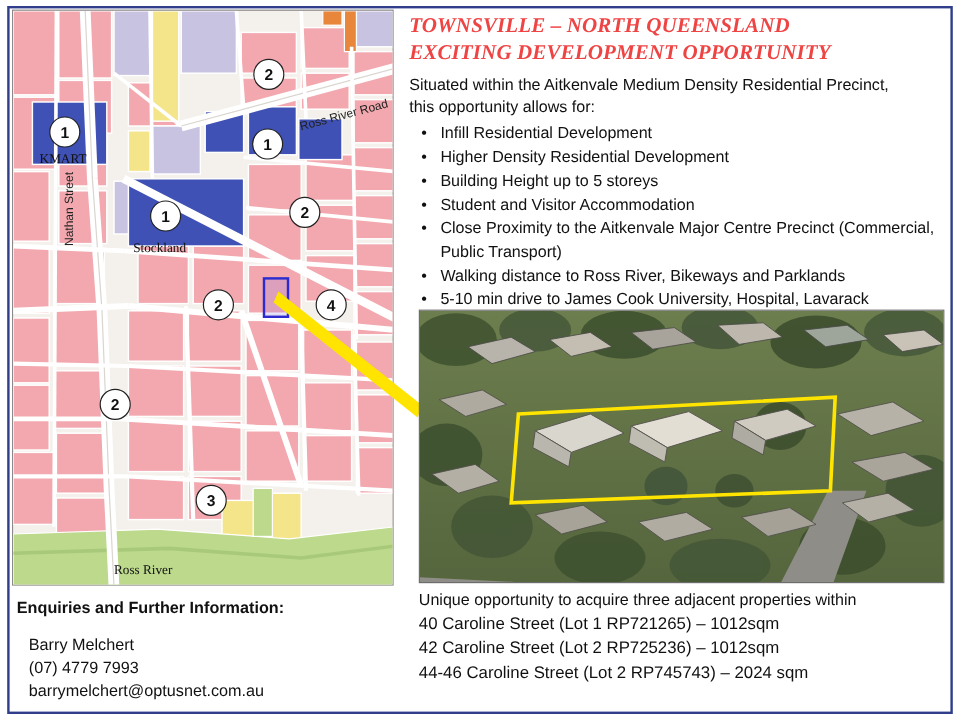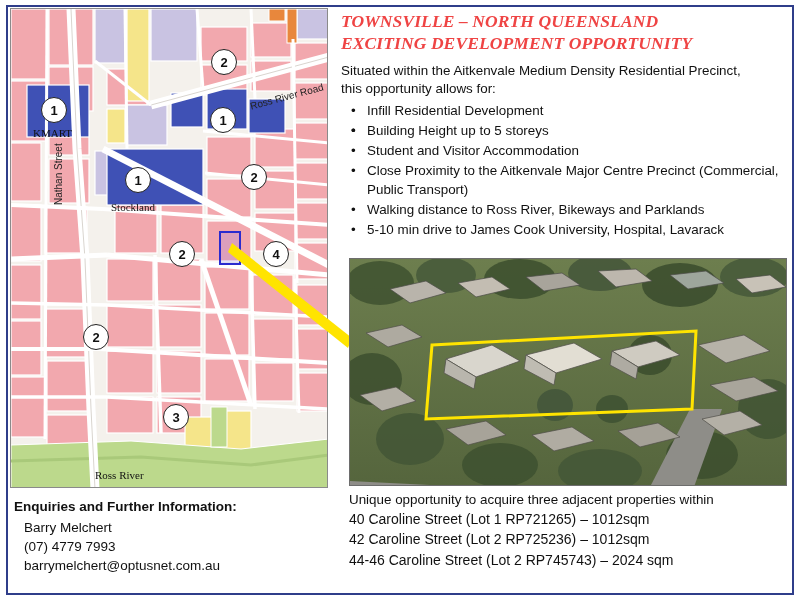--- a/index.html
+++ b/index.html
@@ -79,21 +79,21 @@
 
   
   .enquiries {
     position: absolute;
     left: 14px; top: 497px;
     width: 320px;
     font-size: 13.5px;
     color: #111111;
     line-height: 1.42;
   }
-  .enquiries .head { font-weight: bold; margin-bottom: 2px; }
+  .enquiries .head { font-weight: bold; margin-bottom: 12px; }
   .enquiries .ln { padding-left: 10px; }
 
   
   .right {
     position: absolute;
     left: 341px; top: 10px;
     width: 446px;
   }
   .title {
     font-family: "Liberation Serif", serif;
@@ -306,21 +306,21 @@
     <div class="title">
       <div>TOWNSVILLE – NORTH QUEENSLAND</div>
       <div>EXCITING DEVELOPMENT OPPORTUNITY</div>
     </div>
     <div class="subtitle">
       <div>Situated within the Aitkenvale Medium Density Residential Precinct,</div>
       <div>this opportunity allows for:</div>
     </div>
     <ul class="bullets">
       <li><span class="dot">•</span><span>Infill Residential Development</span></li>
-      <li><span class="dot">•</span></li>
+      <li><span class="dot">•</span><span>Higher Density Residential Development</span></li>
       <li><span class="dot">•</span><span>Building Height up to 5 storeys</span></li>
       <li><span class="dot">•</span><span>Student and Visitor Accommodation</span></li>
       <li><span class="dot">•</span><span>Close Proximity to the Aitkenvale Major Centre Precinct (Commercial, Public Transport)</span></li>
       <li><span class="dot">•</span><span>Walking distance to Ross River, Bikeways and Parklands</span></li>
       <li><span class="dot">•</span><span>5-10 min drive to James Cook University, Hospital, Lavarack</span></li>
     </ul>
   </div>
 
   <div class="photo-wrap">
     <svg class="photo-svg" width="438" height="228" viewBox="0 0 438 228">

